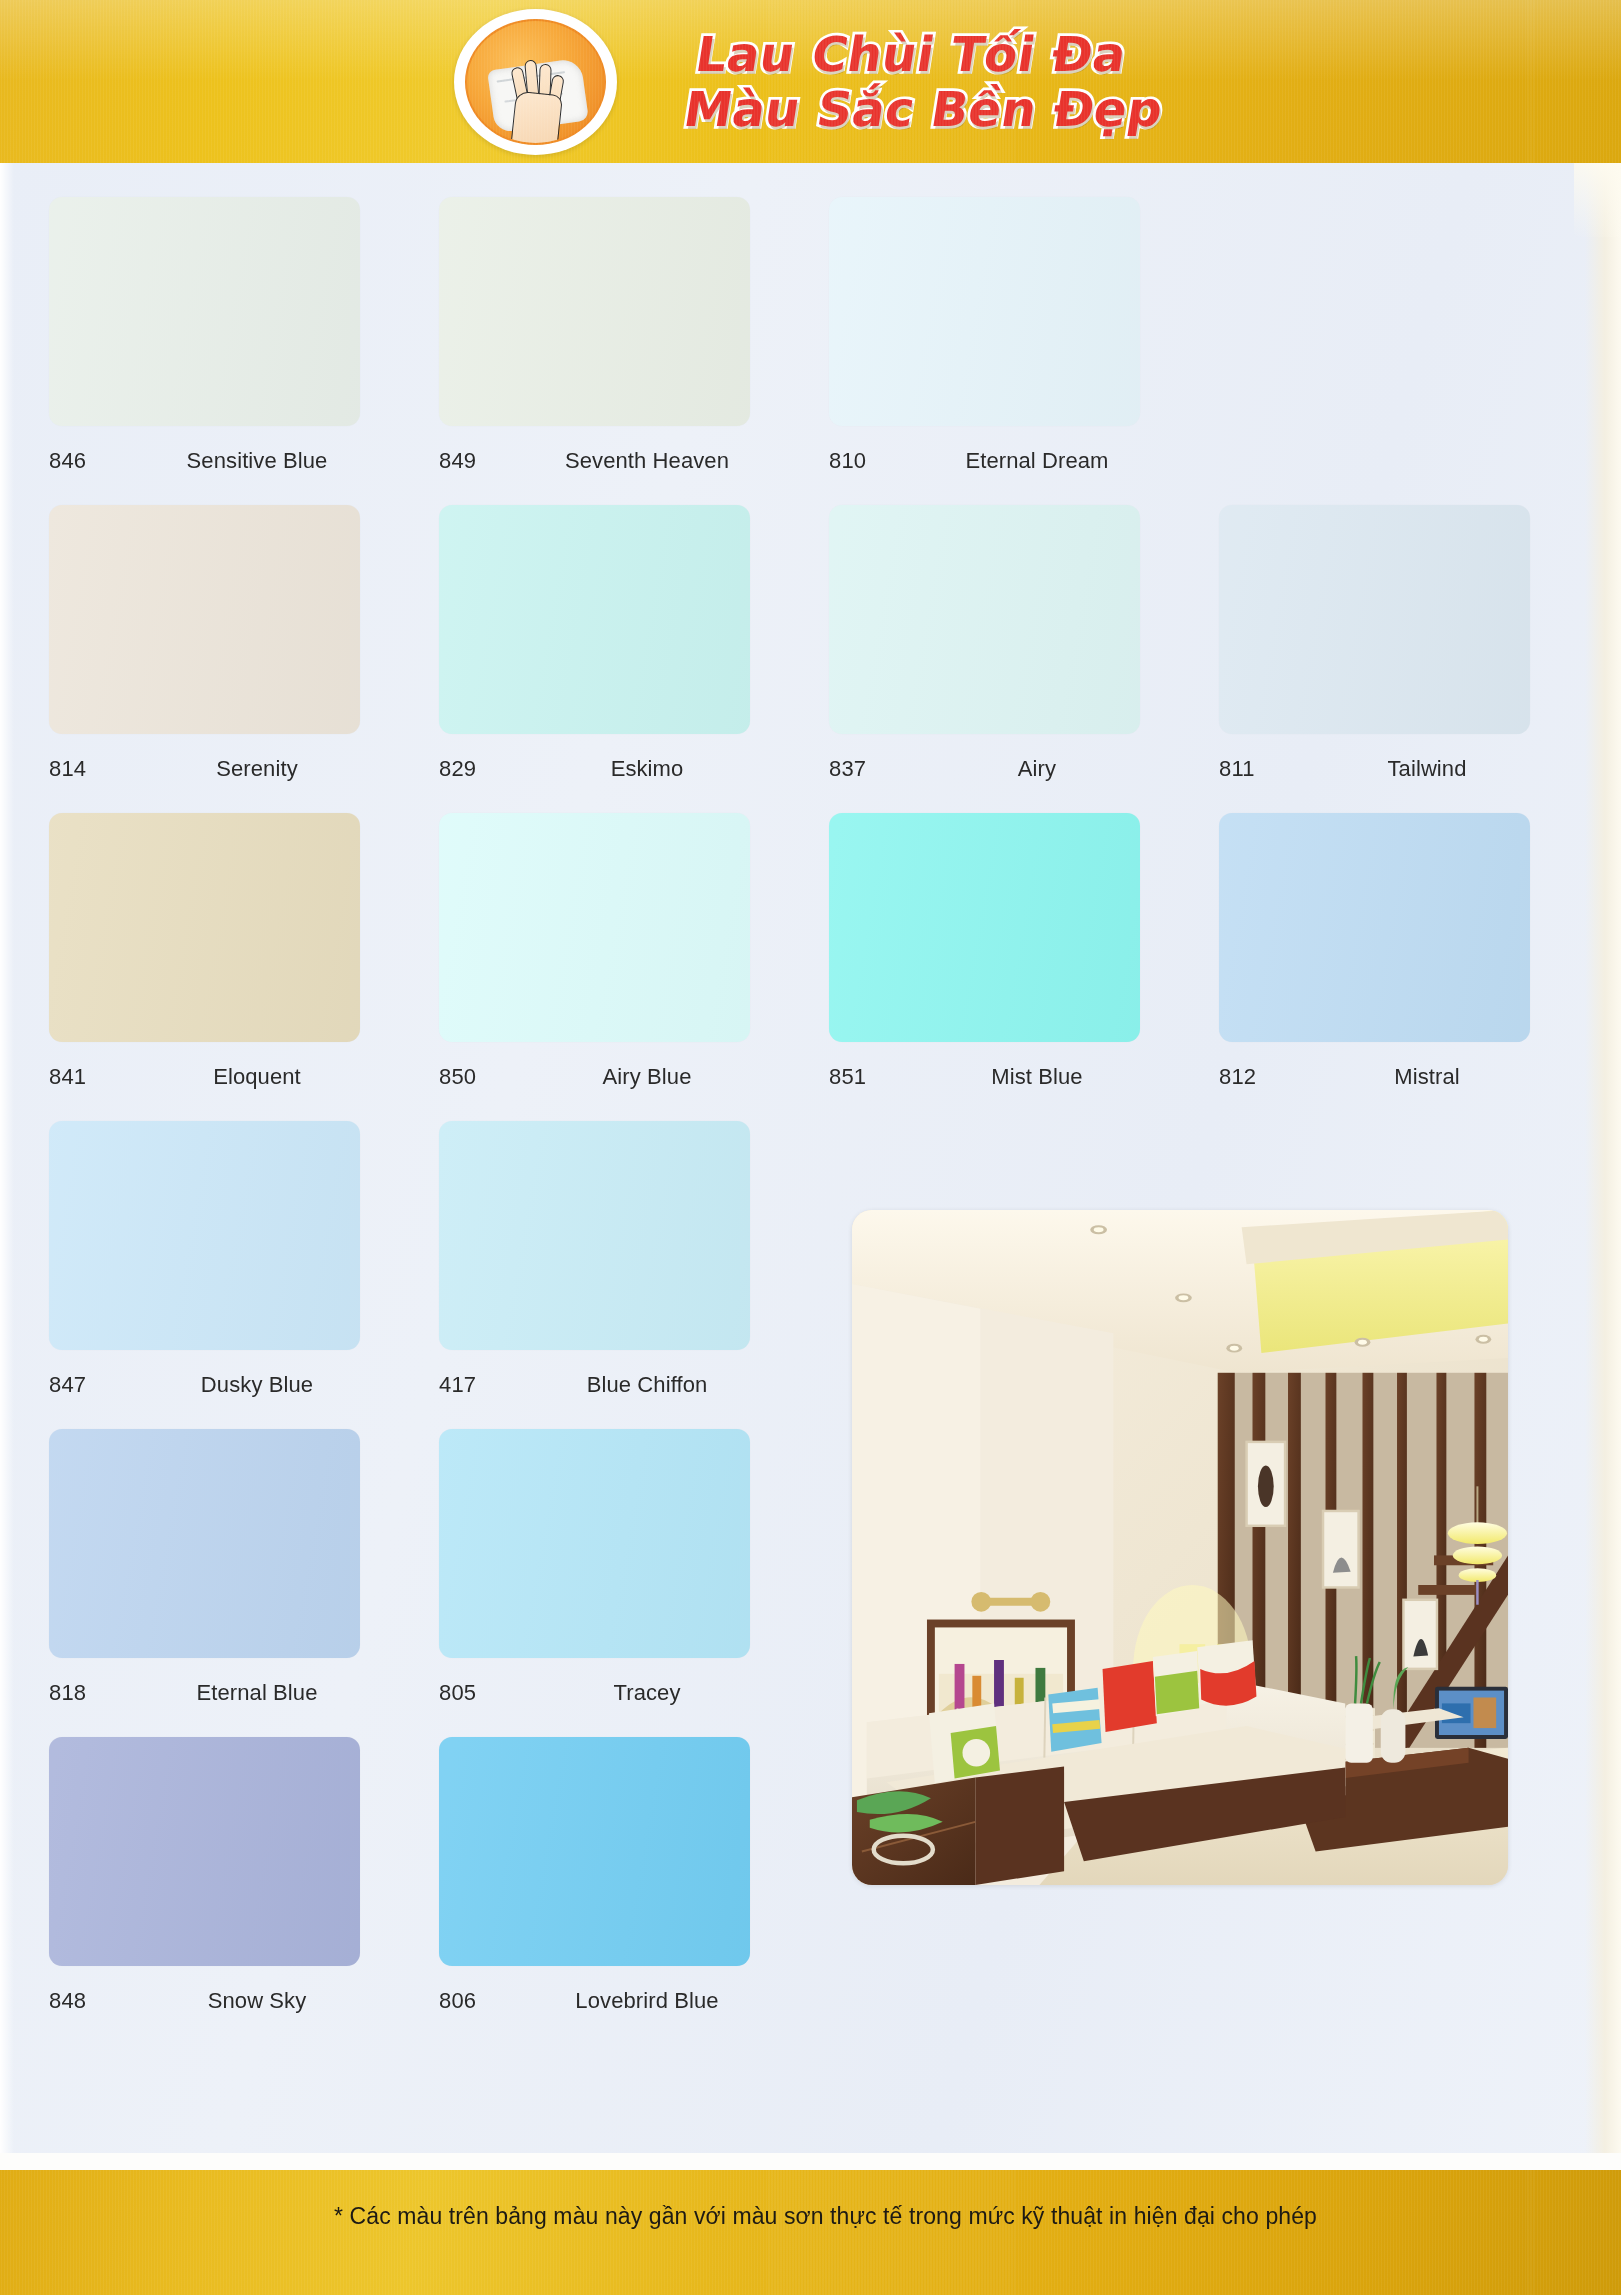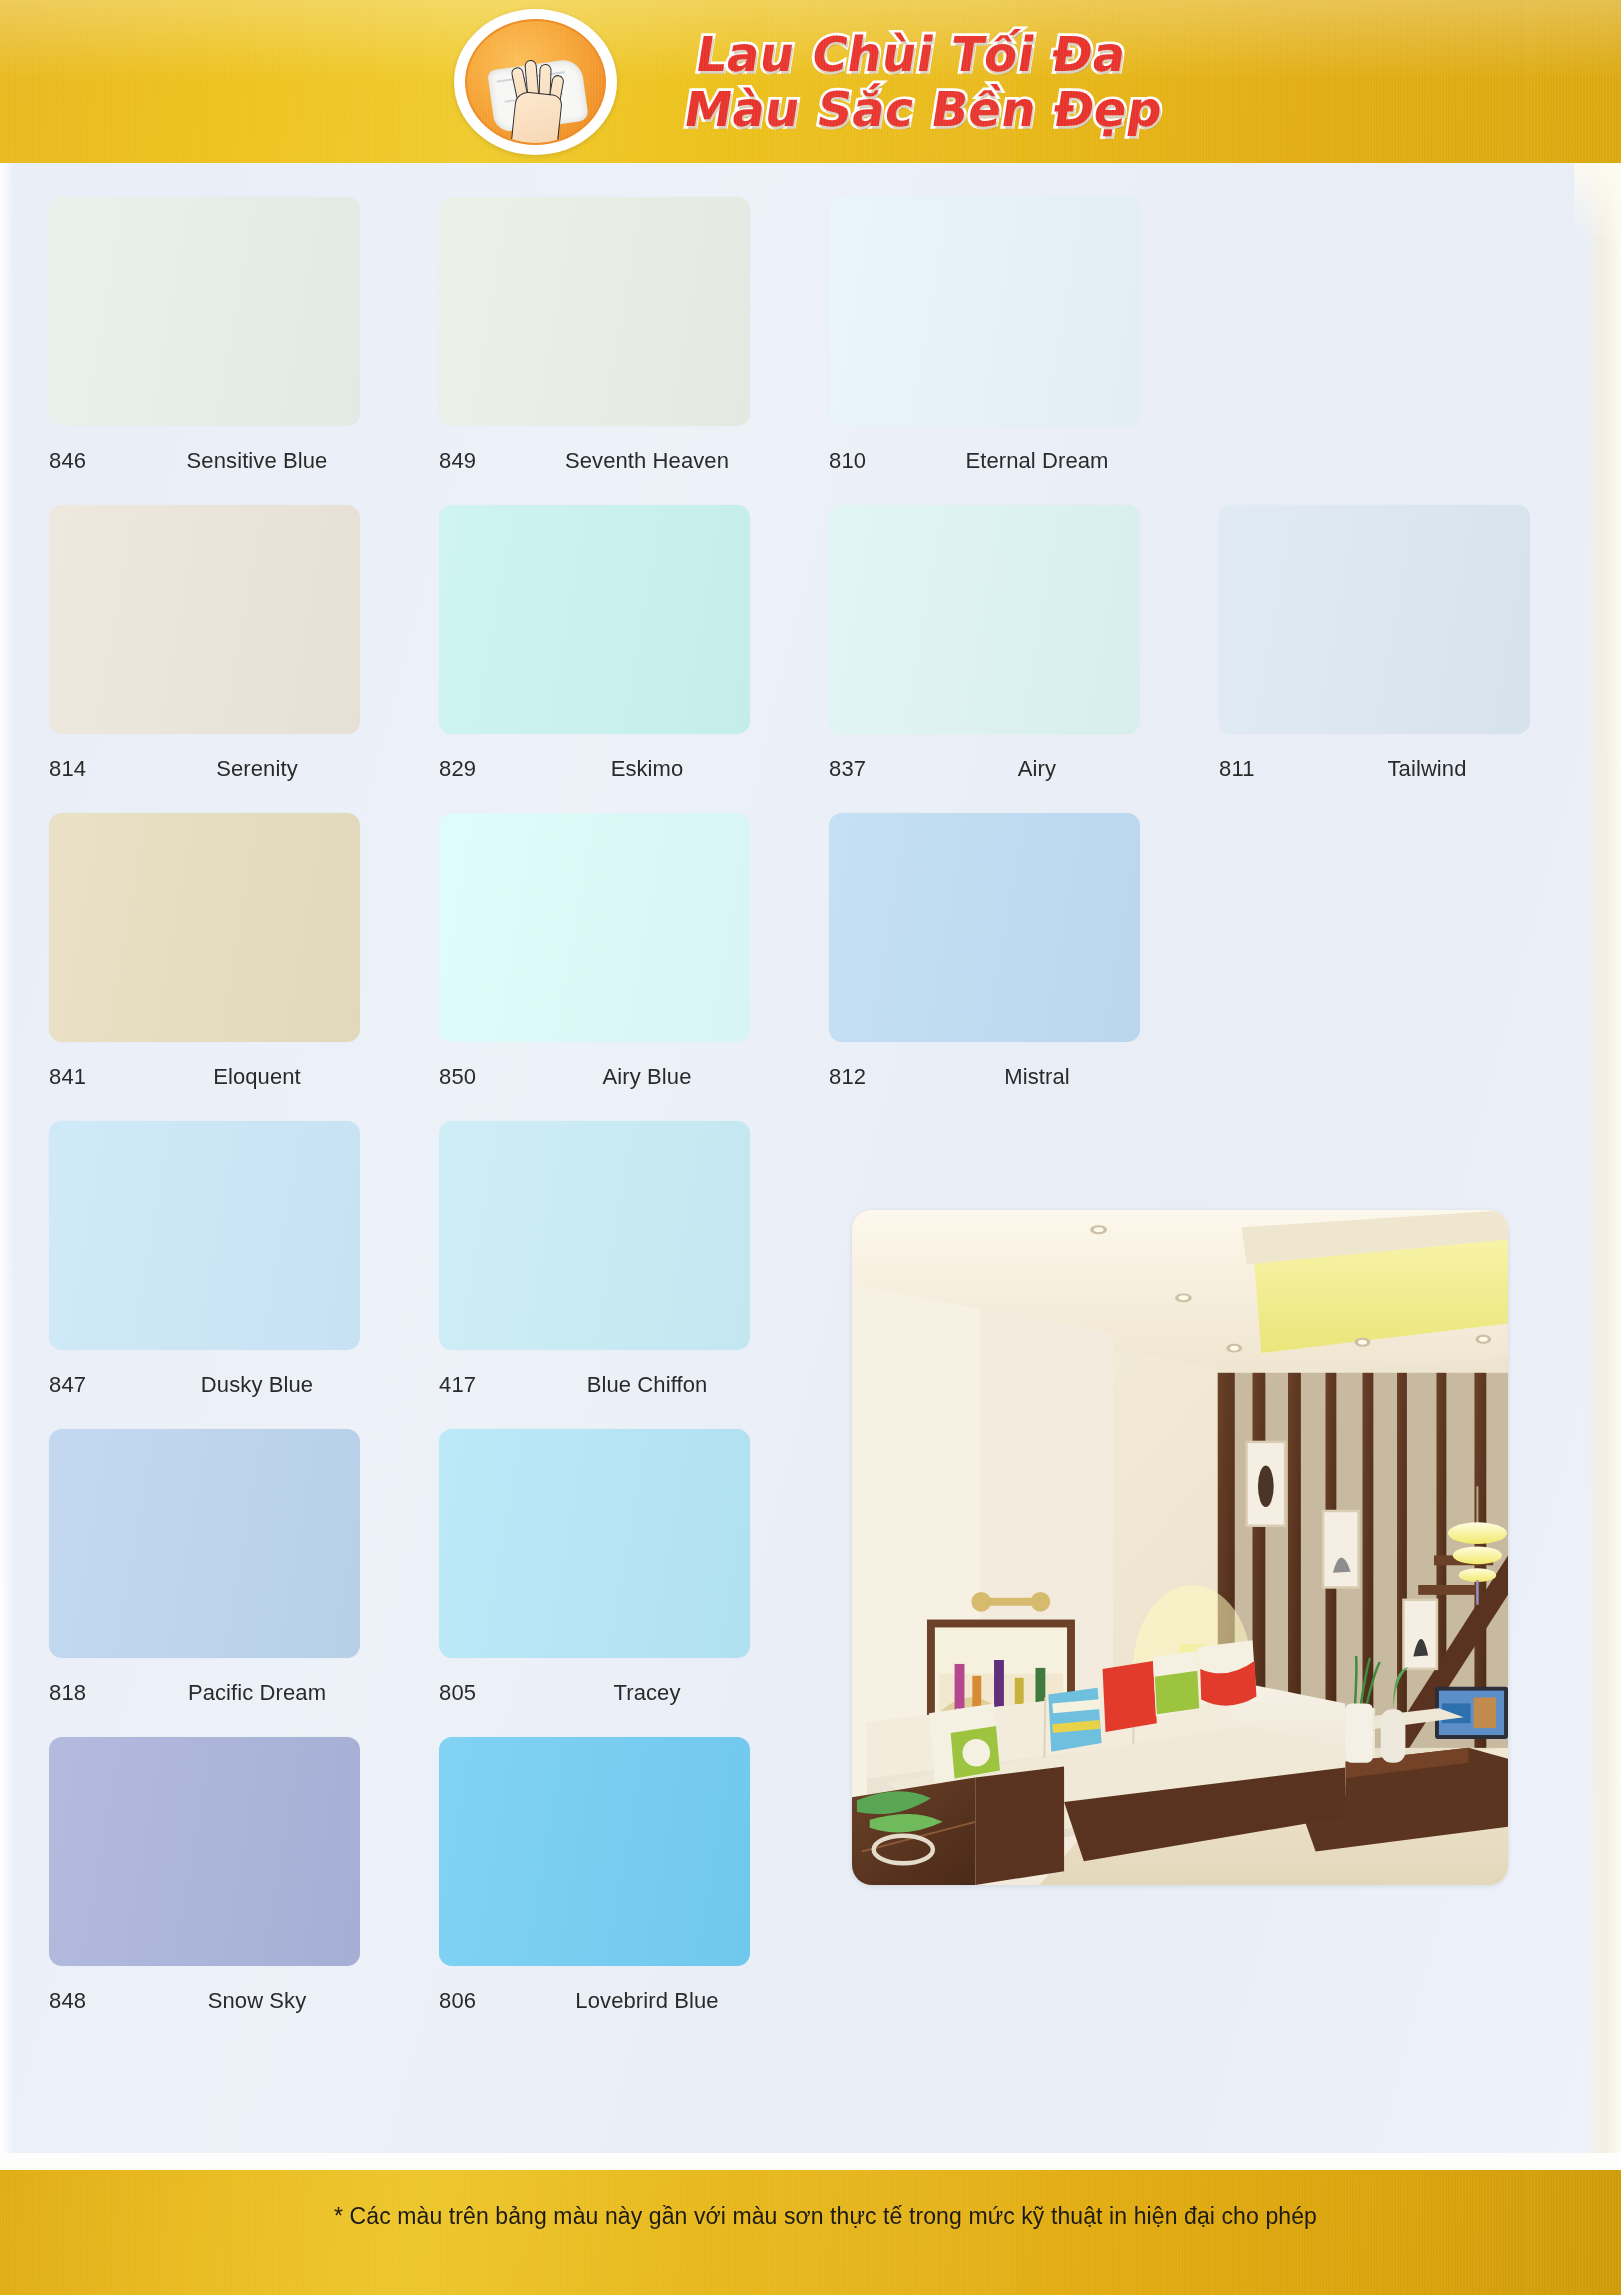--- a/index.html
+++ b/index.html
@@ -431,20 +431,27 @@
         </div>
       </div>
       <div class="cell">
         <div class="chip" style="background: rgb(220, 251, 250);"></div>
         <div class="caption">
           <span class="code">850</span>
           <span class="cname">Airy Blue</span>
         </div>
       </div>
       <div class="cell">
+        <div class="chip" style="background: rgb(141, 245, 239);"></div>
+        <div class="caption">
+          <span class="code">851</span>
+          <span class="cname">Mist Blue</span>
+        </div>
+      </div>
+      <div class="cell">
         <div class="chip" style="background: rgb(190, 220, 243);"></div>
         <div class="caption">
           <span class="code">812</span>
           <span class="cname">Mistral</span>
         </div>
       </div>
     </div>
 
     <div class="srow">
       <div class="cell">
@@ -461,21 +468,21 @@
           <span class="cname">Blue Chiffon</span>
         </div>
       </div>
     </div>
 
     <div class="srow">
       <div class="cell">
         <div class="chip" style="background: rgb(188, 212, 239);"></div>
         <div class="caption">
           <span class="code">818</span>
-          <span class="cname">Pacific Dream</span>
+          <span class="cname">Eternal Blue</span>
         </div>
       </div>
       <div class="cell">
         <div class="chip" style="background: rgb(180, 230, 247);"></div>
         <div class="caption">
           <span class="code">805</span>
           <span class="cname">Tracey</span>
         </div>
       </div>
     </div>

